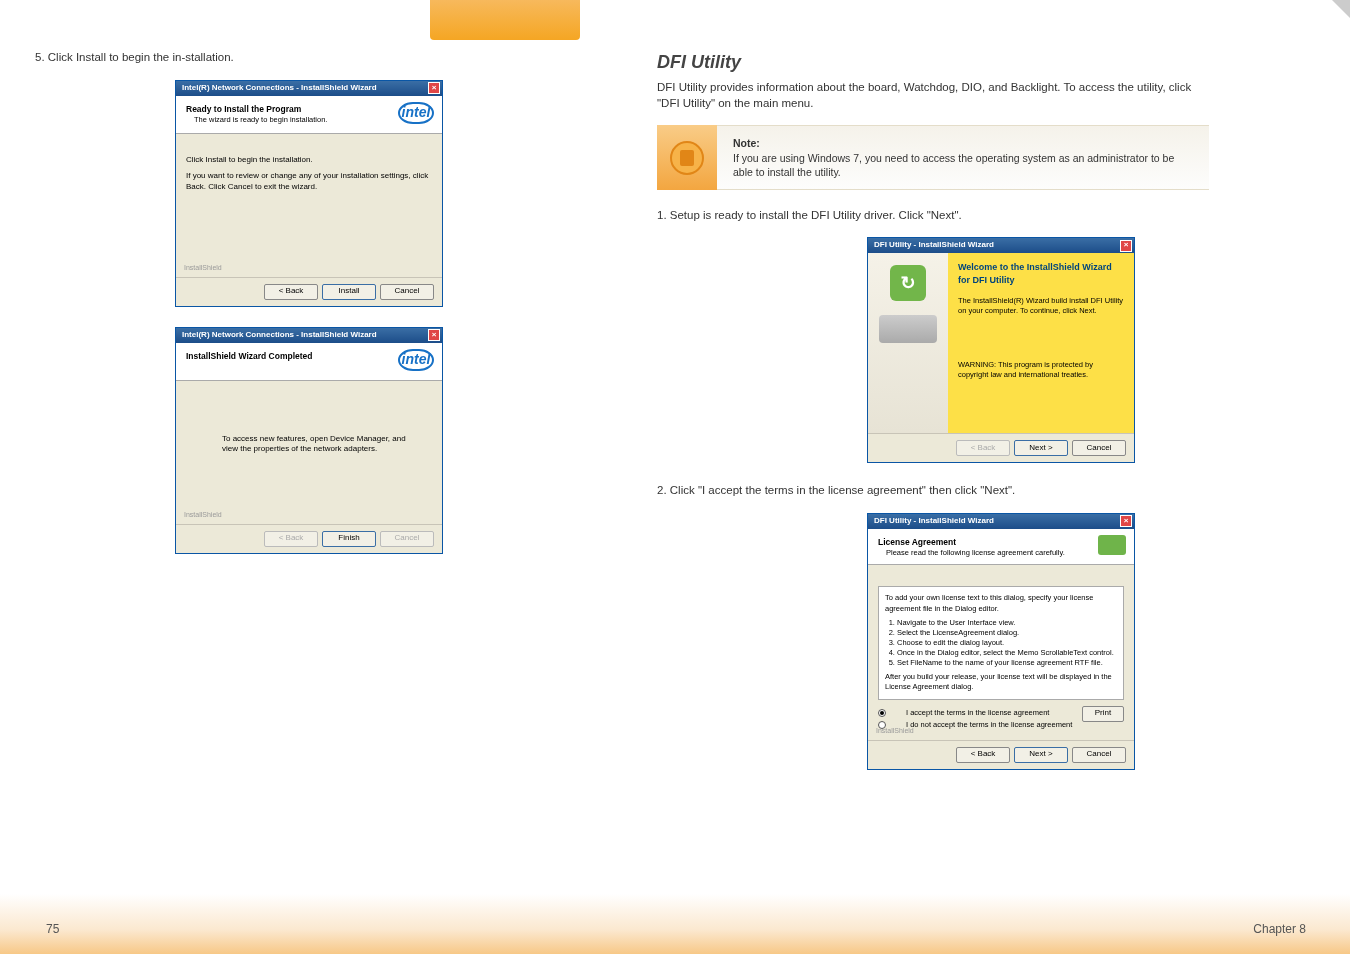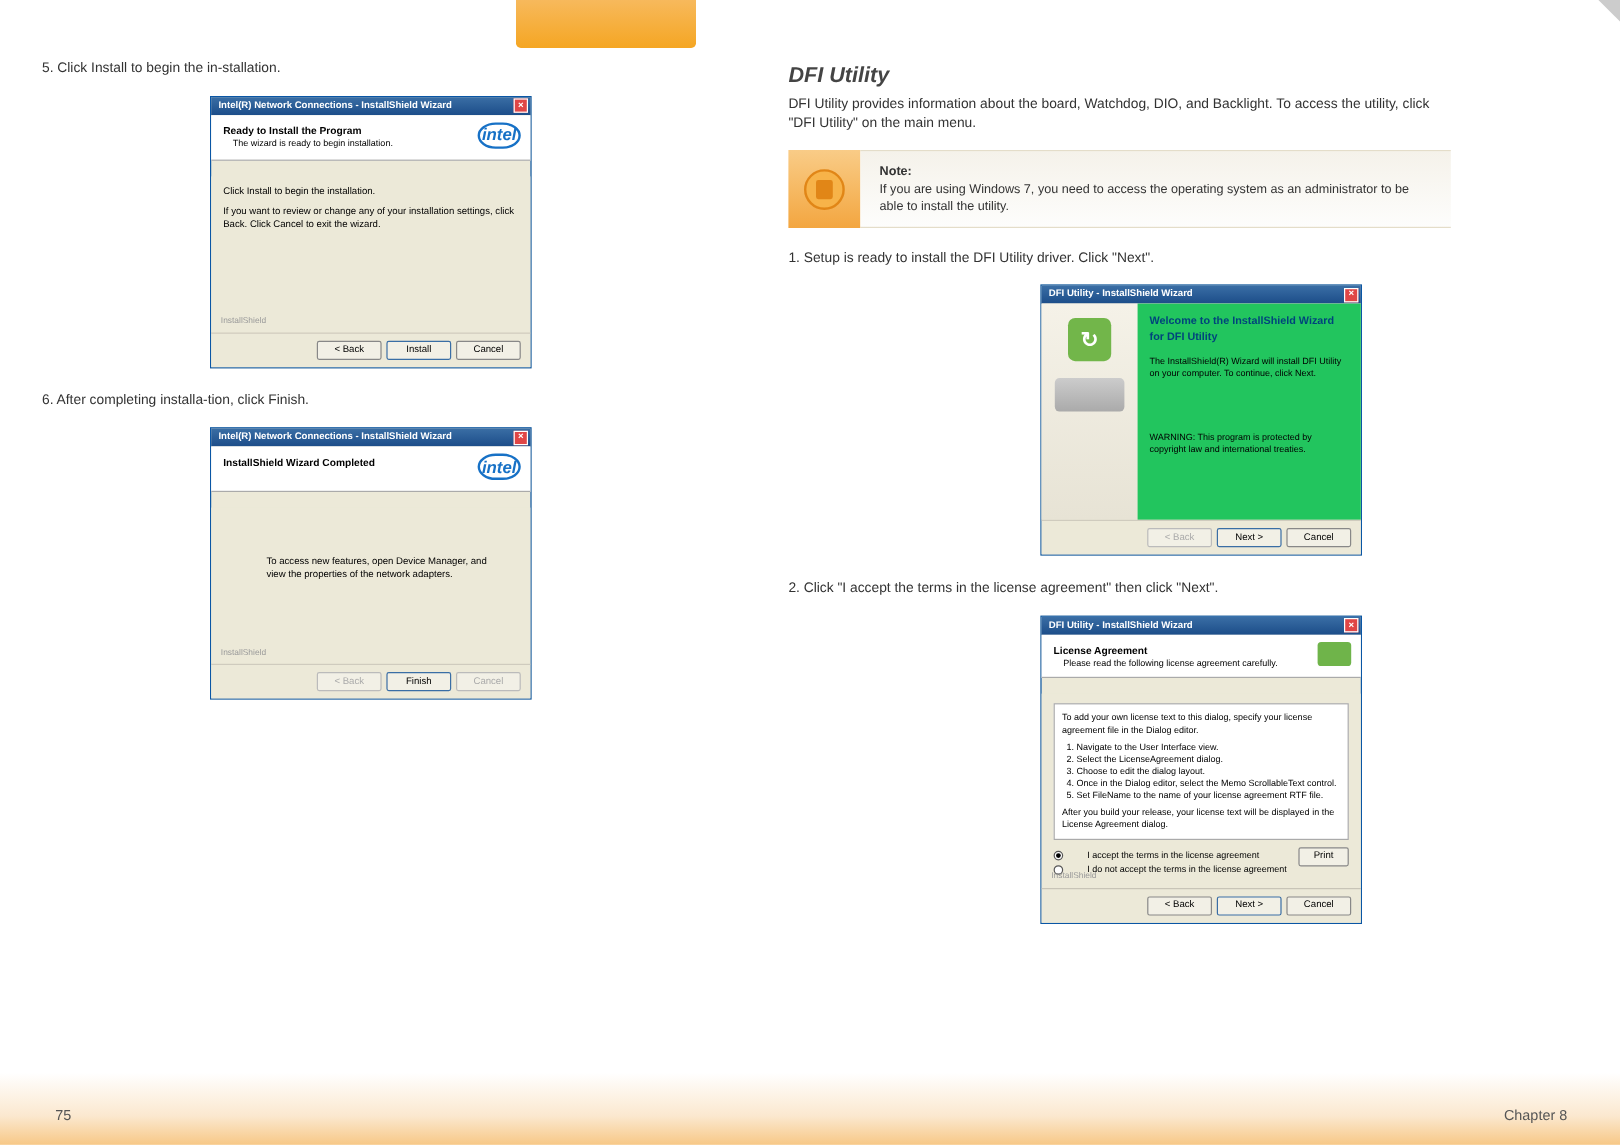--- a/index.html
+++ b/index.html
@@ -154,21 +154,21 @@
 .dfi-side .icon-box {
   width: 36px; height: 36px; background: #72b64a; border-radius: 6px;
   display: flex; align-items: center; justify-content: center;
   color: #fff; font-size: 18px; font-weight: bold;
 }
 .dfi-side .sil {
   margin-top: 14px; width: 58px; height: 28px;
   background: linear-gradient(#ccc,#aaa);
   border-radius: 4px;
 }
-.dfi-main { flex: 1; background: #22c55e; padding: 8px 10px; position: relative; }
+.dfi-main { flex: 1; background: #fde047; padding: 8px 10px; position: relative; }
 .dfi-main .w-title { font-weight: bold; color: #00447c; font-size: 9px; }
 
 
 .lic-box {
   border: 1px solid #aaa;
   background: #fff;
   padding: 6px 6px;
   font-size: 7.5px;
   min-height: 78px;
   margin-bottom: 6px;
@@ -262,21 +262,20 @@
         <div>If you want to review or change any of your installation settings, click Back. Click Cancel to exit the wizard.</div>
         <span class="ishield-label">InstallShield</span>
       </div>
       <div class="footer-btns">
         <div class="btn">&lt; Back</div>
         <div class="btn primary">Install</div>
         <div class="btn">Cancel</div>
       </div>
     </div>
 
-    <div class="col-text">6. After completing installa-tion, click Finish.</div>
 
     <div class="dialog" style="margin-left:140px;">
       <div class="titlebar">
         <span>Intel(R) Network Connections - InstallShield Wizard</span>
         <span class="x">×</span>
       </div>
       <div class="header-white">
         <div class="h-bold">InstallShield Wizard Completed</div>
         <div class="intel-logo">intel</div>
       </div>
@@ -315,21 +314,21 @@
         <span>DFI Utility - InstallShield Wizard</span>
         <span class="x">×</span>
       </div>
       <div class="dfi-body">
         <div class="dfi-side">
           <div class="icon-box">↻</div>
           <div class="sil"></div>
         </div>
         <div class="dfi-main">
           <div class="w-title">Welcome to the InstallShield Wizard for DFI Utility</div>
-          <div style="margin-top:10px; font-size:7.5px;">The InstallShield(R) Wizard will install DFI Utility on your computer. To continue, click Next.</div>
+          <div style="margin-top:10px; font-size:7.5px;">The InstallShield(R) Wizard build install DFI Utility on your computer. To continue, click Next.</div>
           <div style="margin-top:44px; font-size:7.5px;">WARNING: This program is protected by copyright law and international treaties.</div>
         </div>
       </div>
       <div class="footer-btns">
         <div class="btn disabled">&lt; Back</div>
         <div class="btn primary">Next &gt;</div>
         <div class="btn">Cancel</div>
       </div>
     </div>
     </div>

